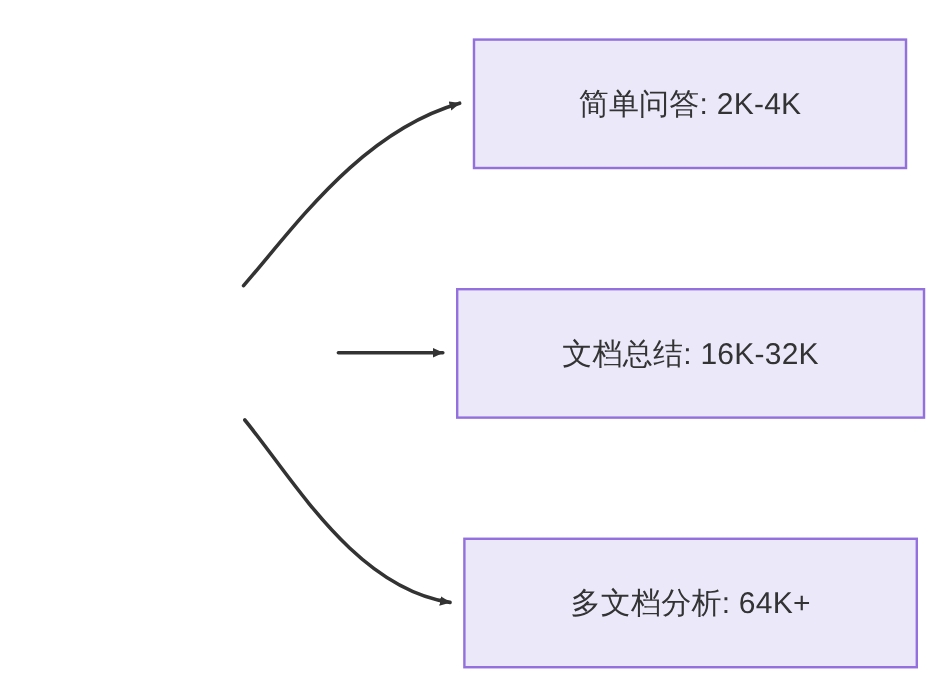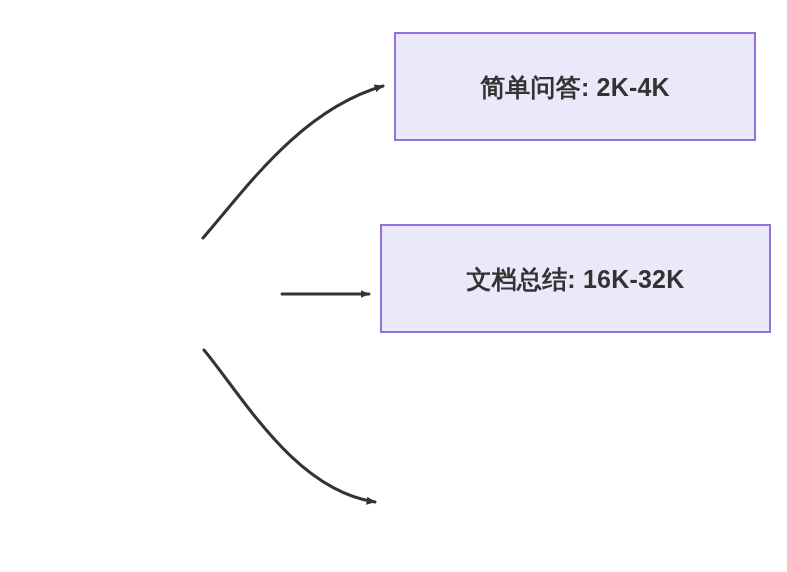--- a/index.html
+++ b/index.html
@@ -35,41 +35,41 @@
     border-radius: 0;
     display: flex;
     align-items: center;
     justify-content: center;
     text-align: center;
   }
   .node-label {
     color: #333333;
     font-size: 25px;
     line-height: 1.2;
-    font-weight: 700;
+    font-weight: 400;
     letter-spacing: 0.2px;
     white-space: nowrap;
   }
   
   #node-source {
     left: 29px;
     top: 239px;
     width: 252px;
     height: 110px;
   }
   
   #node-simple-qa {
     left: 394px;
     top: 32px;
     width: 362px;
     height: 109px;
   }
   #node-doc-summary {
     left: 380px;
-    top: 224px;
+    top: 240px;
     width: 391px;
     height: 109px;
   }
   #node-multi-doc {
     left: 386px;
     top: 448px;
     width: 379px;
     height: 109px;
   }
 </style>
@@ -94,14 +94,17 @@
 
 
   <div class="node" id="node-simple-qa">
     <span class="node-label">简单问答: 2K-4K</span>
   </div>
 
   <div class="node" id="node-doc-summary">
     <span class="node-label">文档总结: 16K-32K</span>
   </div>
 
+  <div class="node" id="node-multi-doc">
+    <span class="node-label">多文档分析: 64K+</span>
+  </div>
 
 </div>
 
 </body></html>

